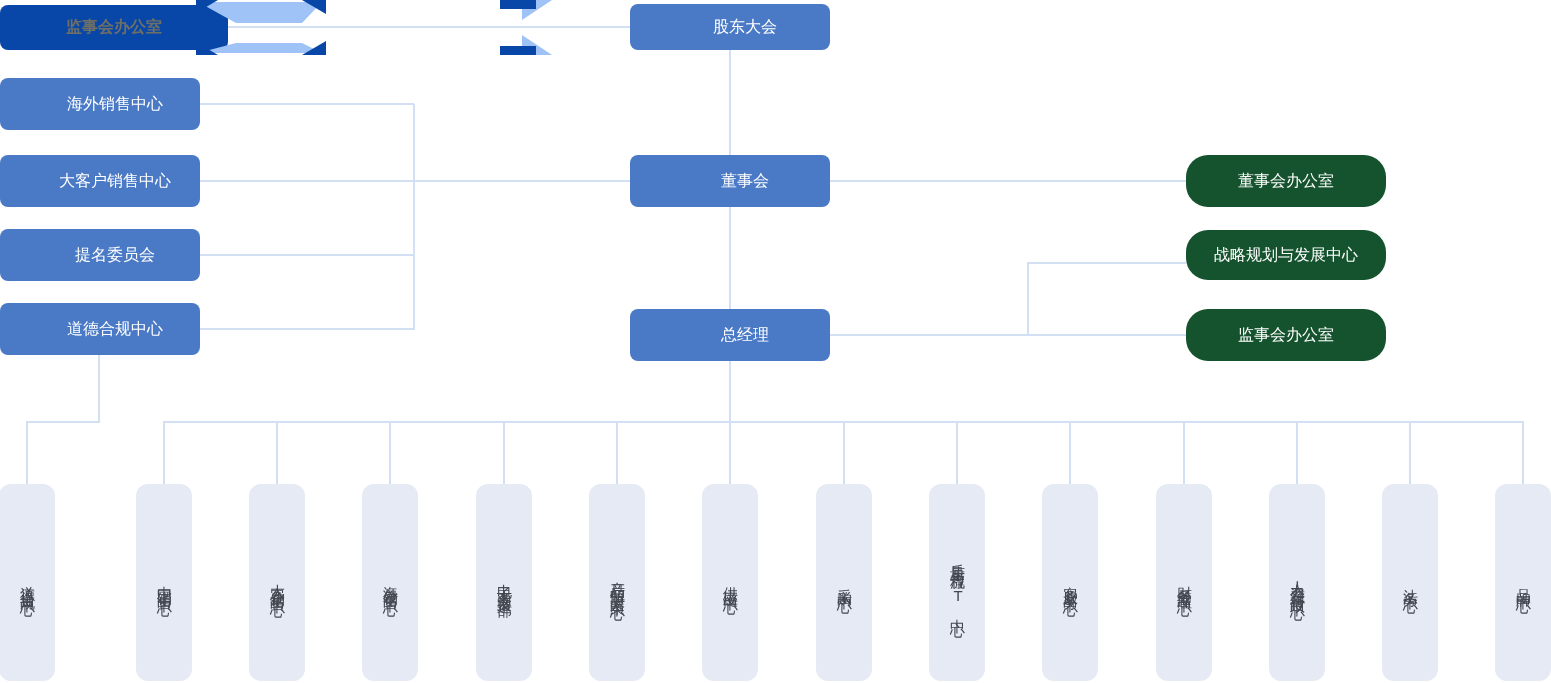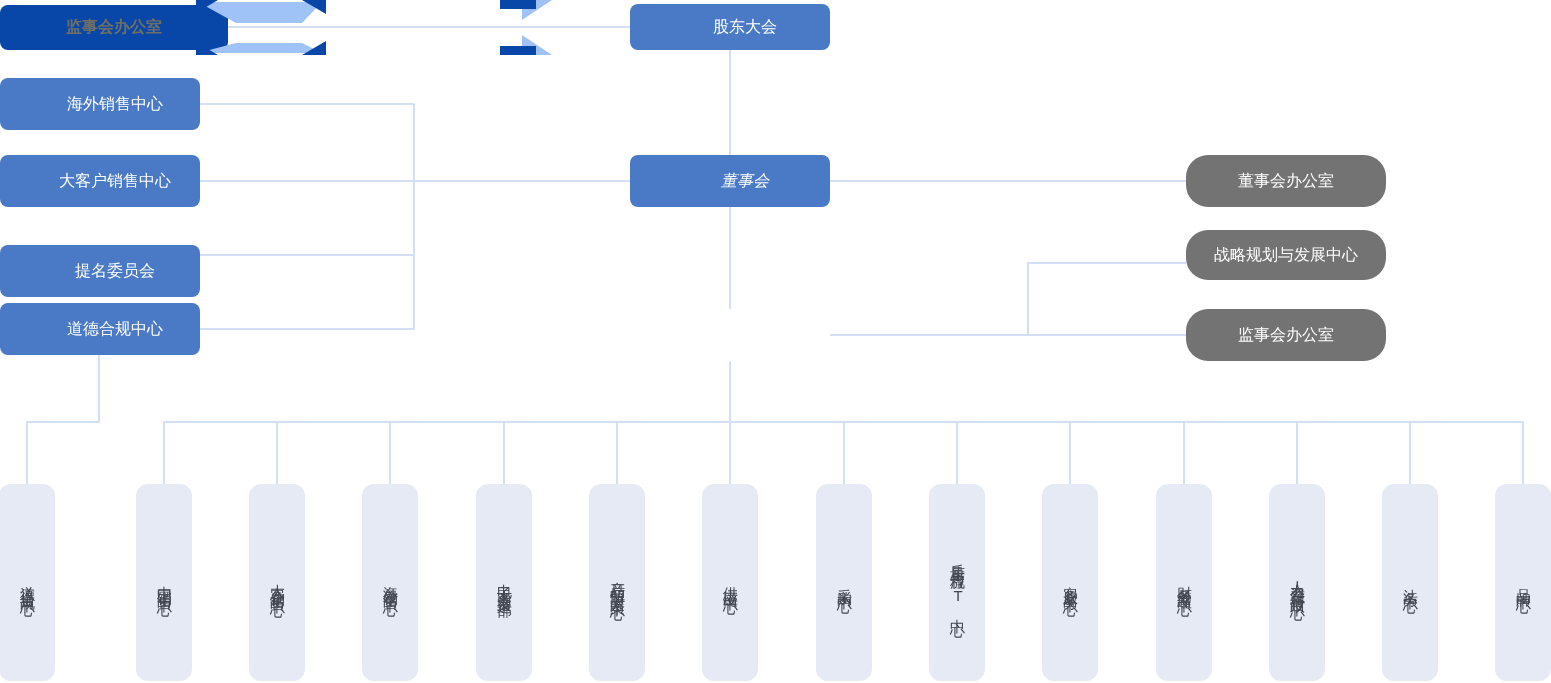--- a/index.html
+++ b/index.html
@@ -1,21 +1,21 @@
 <!DOCTYPE html>
 <html><head>
 <meta charset="utf-8">
 <style>
   html,body{margin:0;padding:0;background:#fff;}
   #stage{position:relative;width:1551px;height:683px;background:#fff;overflow:hidden;
          font-family:"Liberation Sans","DejaVu Sans",sans-serif;}
   .box{position:absolute;display:flex;align-items:center;justify-content:center;
        border-radius:8px;color:#fff;font-size:16px;z-index:2;box-sizing:border-box;text-align:center;}
   .mid{background:#4A7AC6;padding-left:30px;}
-  .light{background:#737373;border-radius:22px;}
+  .light{background:#14532d;border-radius:22px;}
   .darkbox{background:#0847A8;color:#6E6F66;font-weight:700;}
   .dept{position:absolute;display:flex;align-items:center;justify-content:center;
         background:#E5EAF5;color:#42464F;border-radius:12px;font-size:15px;
         writing-mode:vertical-rl;text-orientation:upright;letter-spacing:3px;z-index:2;}
   .hline,.vline{position:absolute;background:#D3E0F4;z-index:1;}
   .hline{height:2px;}
   .vline{width:2px;}
   .under{z-index:0;}
   #decor{position:absolute;left:0;top:0;z-index:3;pointer-events:none;}
 </style>
@@ -35,21 +35,22 @@
   <div class="vline" style="left:26px;top:421px;height:63px;"></div>
   <div class="vline" style="left:413px;top:104px;height:226px;"></div>
   <div class="hline" style="left:830px;top:180px;width:356px;"></div>
   <div class="hline" style="left:830px;top:334px;width:356px;"></div>
   <div class="vline" style="left:1027px;top:262px;height:74px;"></div>
   <div class="hline" style="left:1027px;top:262px;width:159px;"></div>
 
   <div class="box darkbox" style="left:0;top:5px;width:228px;height:45px;">监事会办公室</div>
 
   <div class="box mid" style="left:630px;top:4px;width:200px;height:46px;">股东大会</div>
-  <div class="box mid" style="left:630px;top:155px;width:200px;height:52px;font-style:italic;">董事会</div>
+  <div class="box mid" style="left:630px;top:155px;width:200px;height:52px;">董事会</div>
+  <div class="box mid" style="left:630px;top:309px;width:200px;height:52px;">总经理</div>
 
   <div class="box light" style="left:1186px;top:155px;width:200px;height:52px;">董事会办公室</div>
   <div class="box light" style="left:1186px;top:230px;width:200px;height:50px;">战略规划与发展中心</div>
   <div class="box light" style="left:1186px;top:309px;width:200px;height:52px;">监事会办公室</div>
 
   <svg id="decor" width="660" height="60" viewBox="0 0 660 60">
     <polygon points="198,2 322,2 302,23 236,23" fill="#9FC3F7"></polygon>
     <polygon points="236,43 302,43 322,53 198,53" fill="#9FC3F7"></polygon>
     <polygon points="196,0 218,0 196,13" fill="#0847A8"></polygon>
     <polygon points="302,0 326,0 326,14" fill="#0847A8"></polygon>
@@ -61,21 +62,21 @@
     <rect x="500" y="0" width="36" height="9" fill="#0847A8"></rect>
     <rect x="500" y="46" width="36" height="9" fill="#0847A8"></rect>
     <rect x="518" y="26" width="112" height="2" fill="#D3E0F4"></rect>
   </svg>
 
   <div id="committees-layer">
       <div class="box mid committee" style="left: 0px; top: 78px; width: 200px; height: 52px;">海外销售中心</div>
       <div class="hline" style="left: 200px; top: 103px; width: 214px;"></div>
       <div class="box mid committee" style="left: 0px; top: 155px; width: 200px; height: 52px;">大客户销售中心</div>
       <div class="hline" style="left: 200px; top: 180px; width: 430px;"></div>
-      <div class="box mid committee" style="left: 0px; top: 229px; width: 200px; height: 52px; margin-top: 16px;">提名委员会</div>
+      <div class="box mid committee" style="left: 0px; top: 229px; width: 200px; height: 52px;">提名委员会</div>
       <div class="hline" style="left: 200px; top: 254px; width: 214px;"></div>
       <div class="box mid committee" style="left: 0px; top: 303px; width: 200px; height: 52px;">道德合规中心</div>
       <div class="hline" style="left: 200px; top: 328px; width: 214px;"></div>
     </div>
   <div id="departments-layer">
       <div class="dept" style="left: -1px; top: 484px; width: 56px; height: 197px;">道德合规中心</div>
       <div class="dept" style="left: 136px; top: 484px; width: 56px; height: 197px;">中国销售中心</div>
       <div class="vline" style="left: 163px; top: 421px; height: 63px;"></div>
       <div class="dept" style="left: 249px; top: 484px; width: 56px; height: 197px;">大客户销售中心</div>
       <div class="vline" style="left: 276px; top: 421px; height: 63px;"></div>

